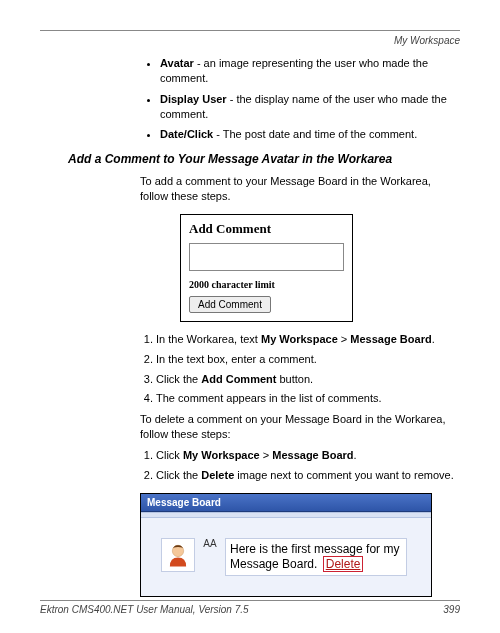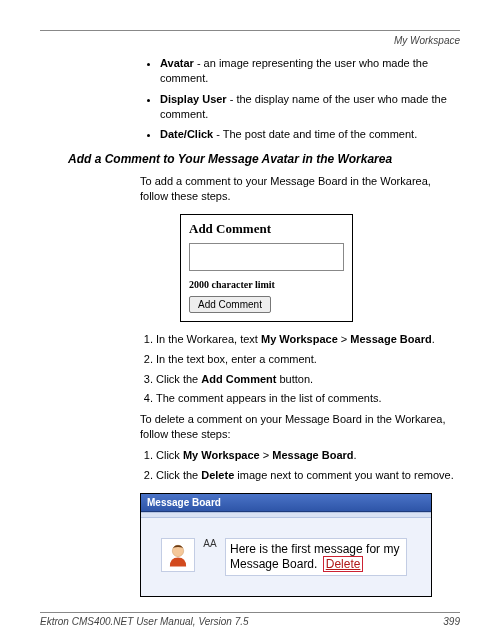--- a/index.html
+++ b/index.html
@@ -159,21 +159,21 @@
   }
   .date-cell {
     width: 62px;
     text-align: center;
     font-size: 9px;
     line-height: 1.2;
     color: #222;
   }
   .footer {
     position: absolute;
-    bottom: 6px;
+    bottom: 18px;
     left: 40px;
     right: 40px;
   }
   .footer-line {
     border-top: 1px solid #888;
     margin-bottom: 3px;
   }
   .footer-row {
     display: flex;
     justify-content: space-between;

